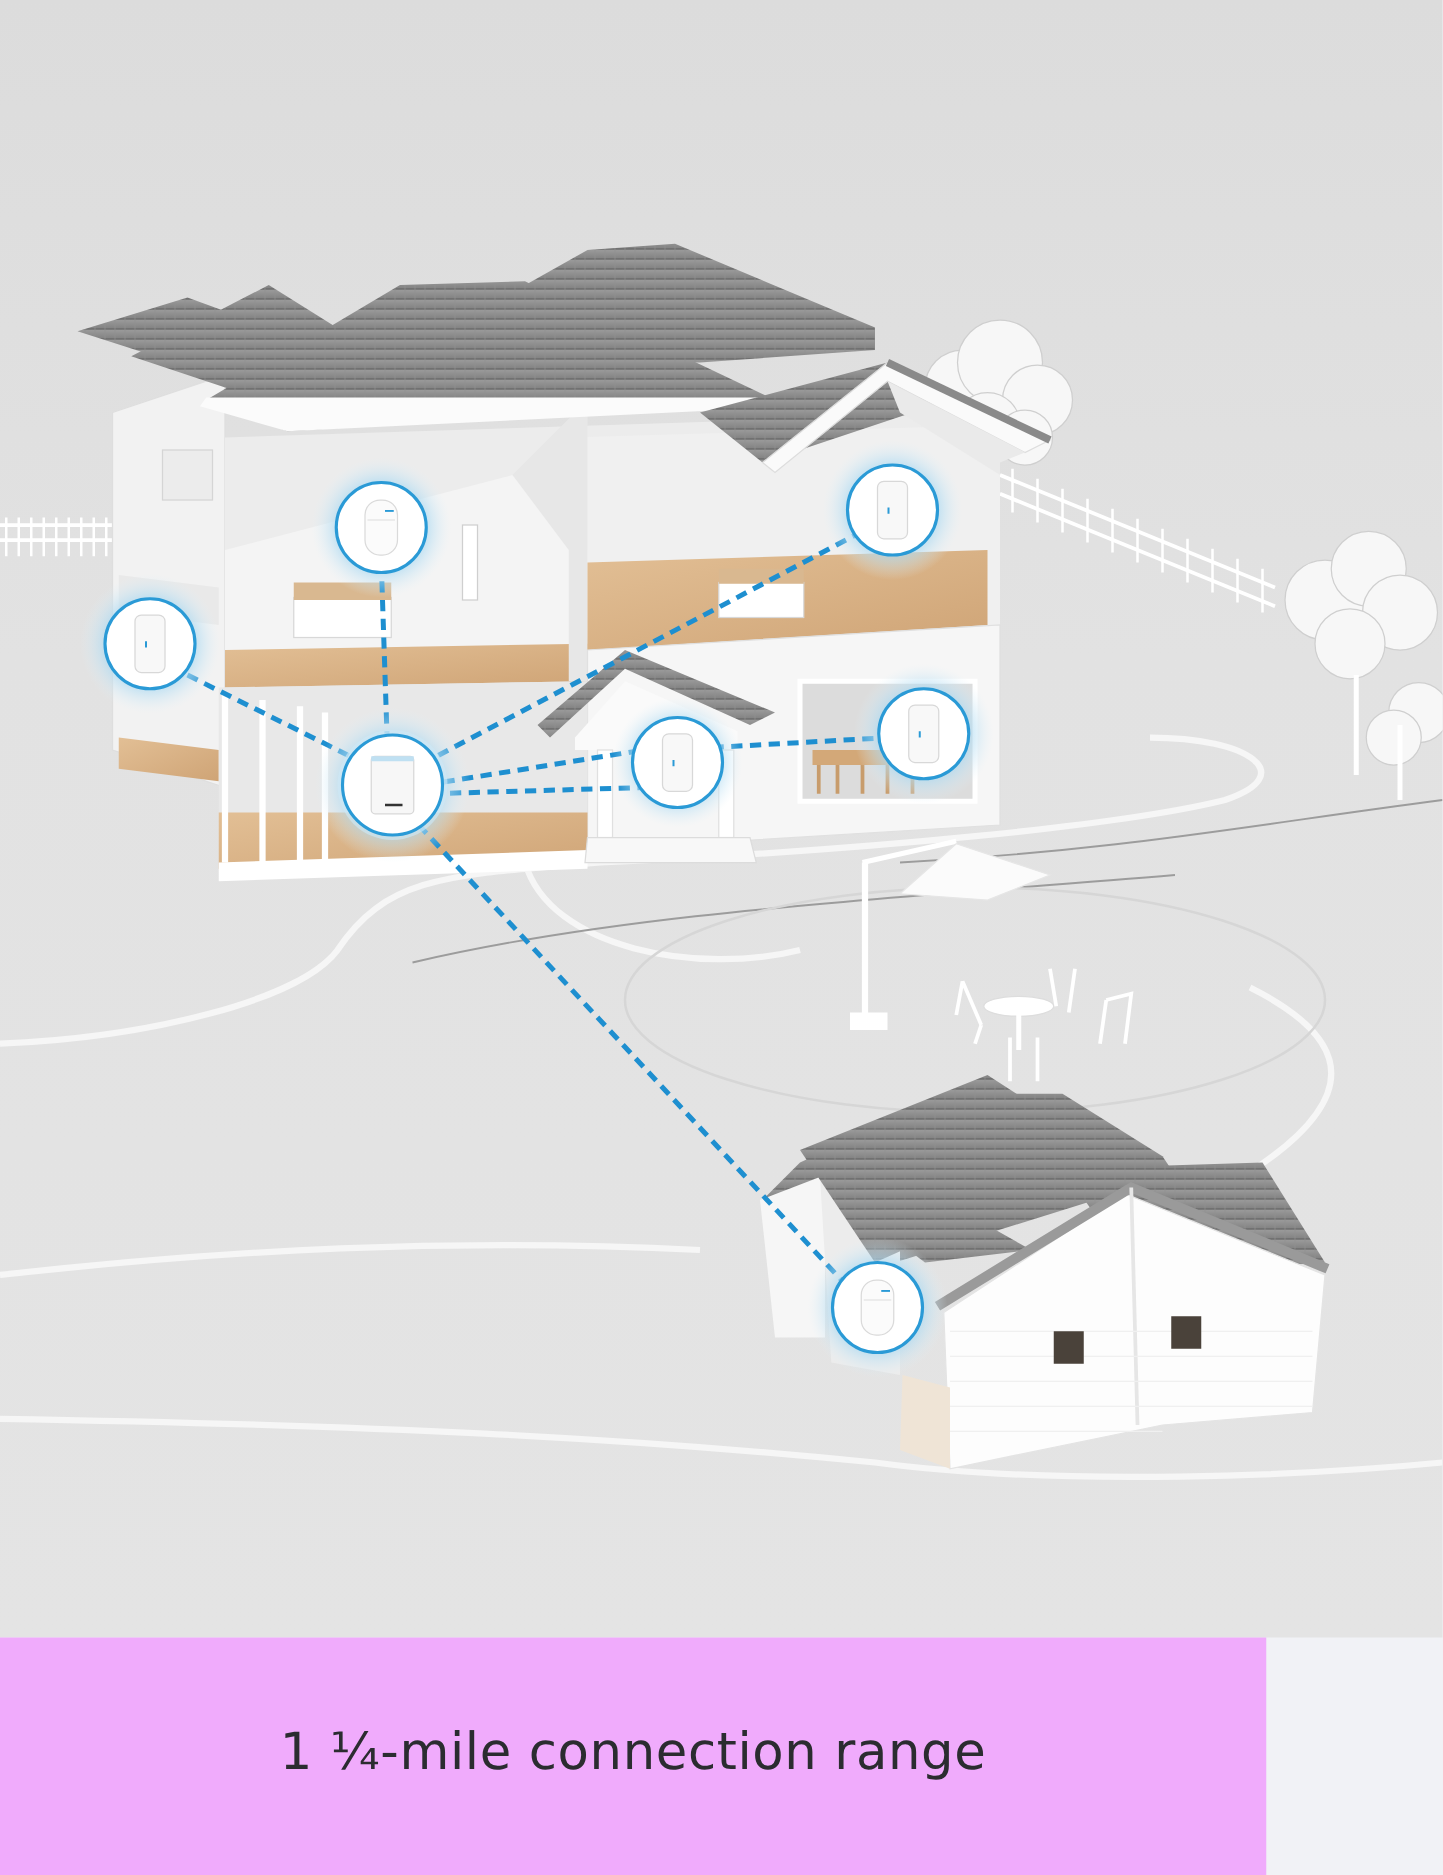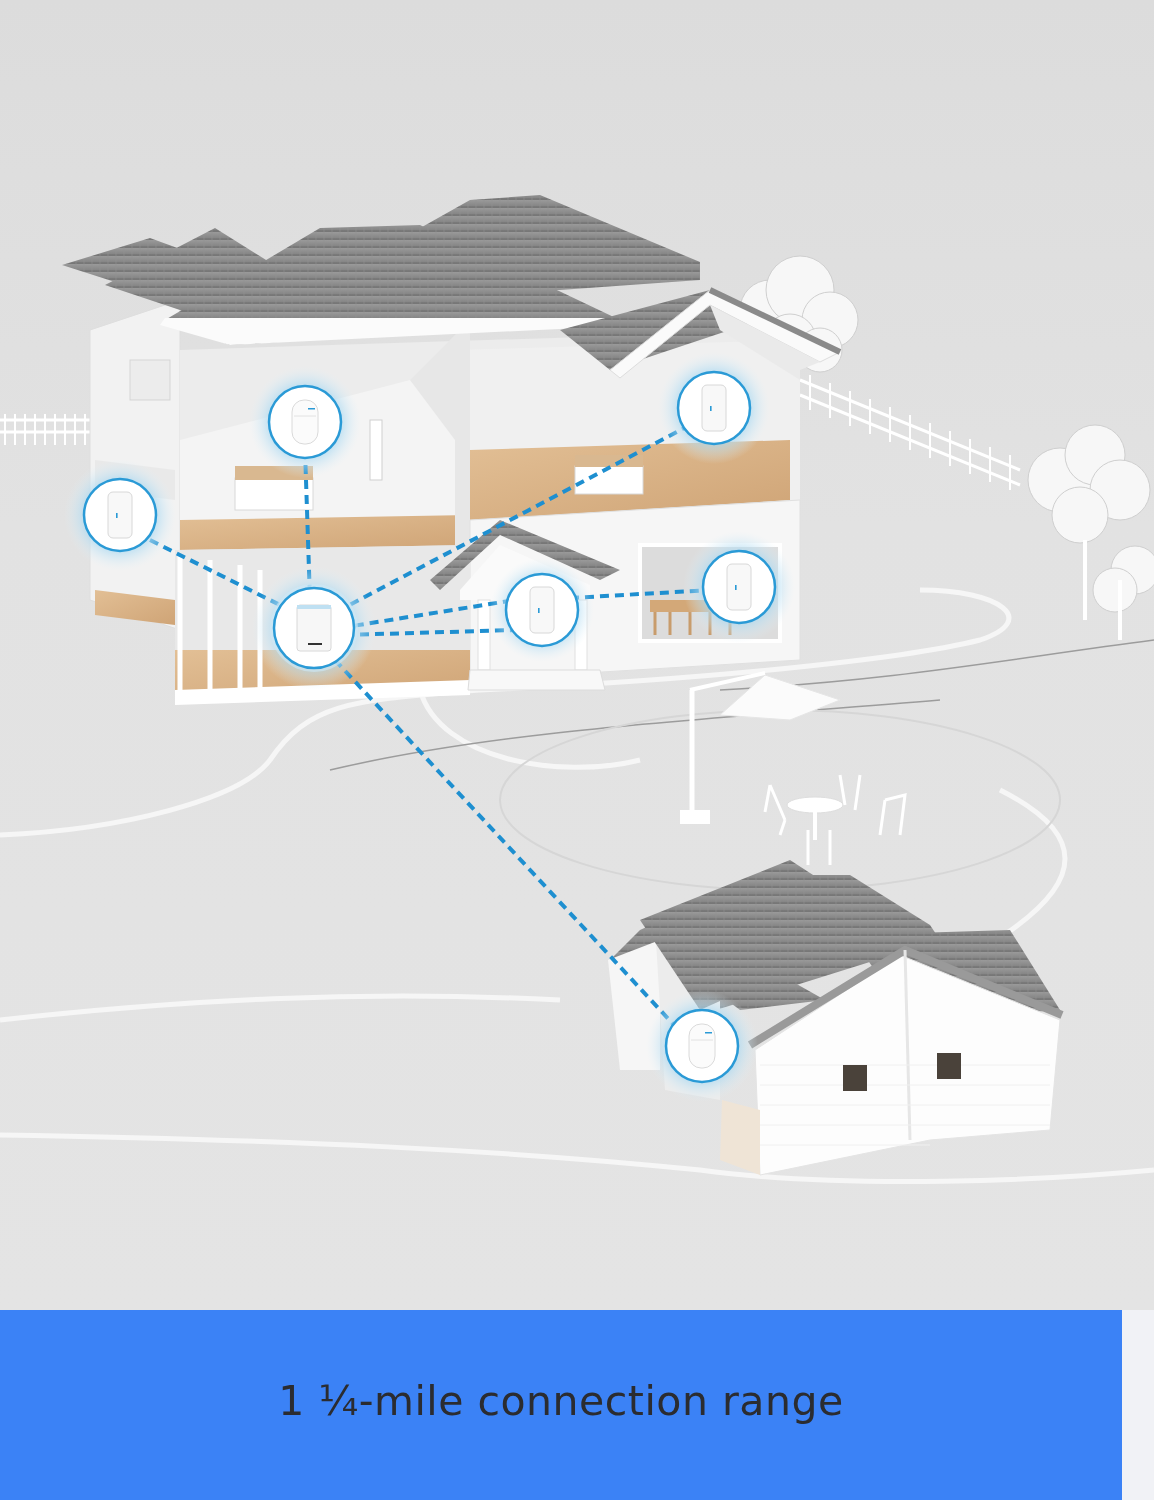--- a/index.html
+++ b/index.html
@@ -1,19 +1,19 @@
 <!DOCTYPE html>
 <html><head>
 <meta charset="utf-8">
 <style>
   html, body { margin:0; padding:0; }
   body { width:1154px; height:1500px; overflow:hidden; background:#f1f2f6; font-family:"DejaVu Sans", sans-serif; }
   .scene { position:absolute; left:0; top:0; width:1154px; height:1310px; background:linear-gradient(#dcdcdc 0%, #e2e2e2 40%, #e4e4e4 100%); overflow:hidden; }
   .scene svg { position:absolute; left:0; top:0; }
-  .caption-band { position:absolute; left:0; top:1310px; width:1122px; height:190px; background:#3b82f6; display:flex; align-items:center; justify-content:center; }
+  .caption-band { position:absolute; left:0; top:1310px; width:1013px; height:190px; background:#f0abfc; display:flex; align-items:center; justify-content:center; }
   .caption { font-family:"DejaVu Sans", sans-serif; font-size:41px; color:#2b2c30; letter-spacing:0.5px; font-weight:500; margin-top:-8px; }
 </style>
 </head>
 <body>
 
 <div class="scene">
 <svg width="1154" height="1310" viewBox="0 0 1154 1310">
   <defs>
     <radialGradient id="halo" cx="50%" cy="50%" r="50%">
       <stop offset="55%" stop-color="#a9d8f1" stop-opacity="0.85"></stop>

